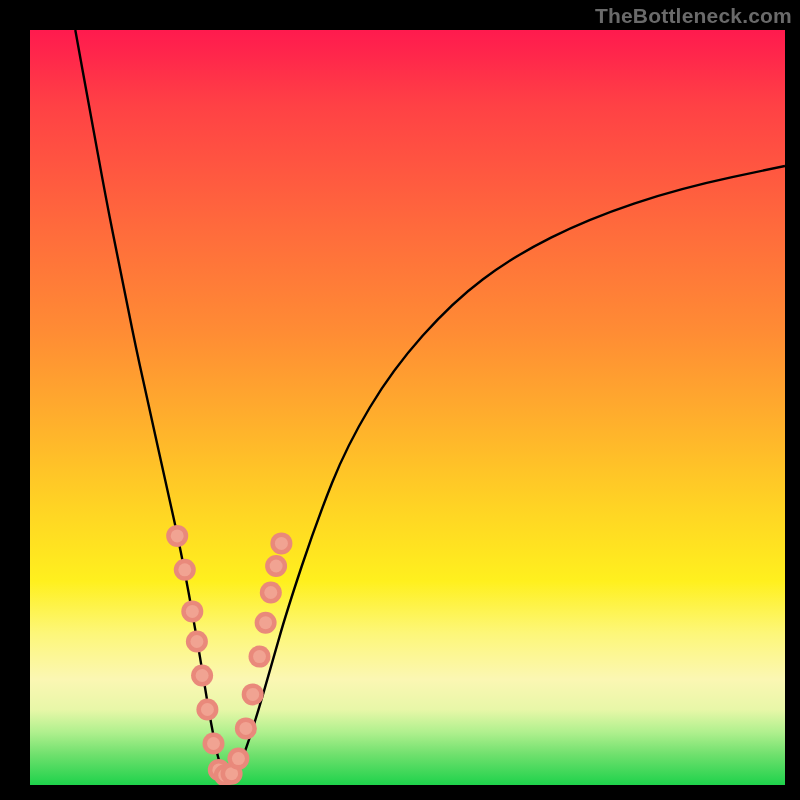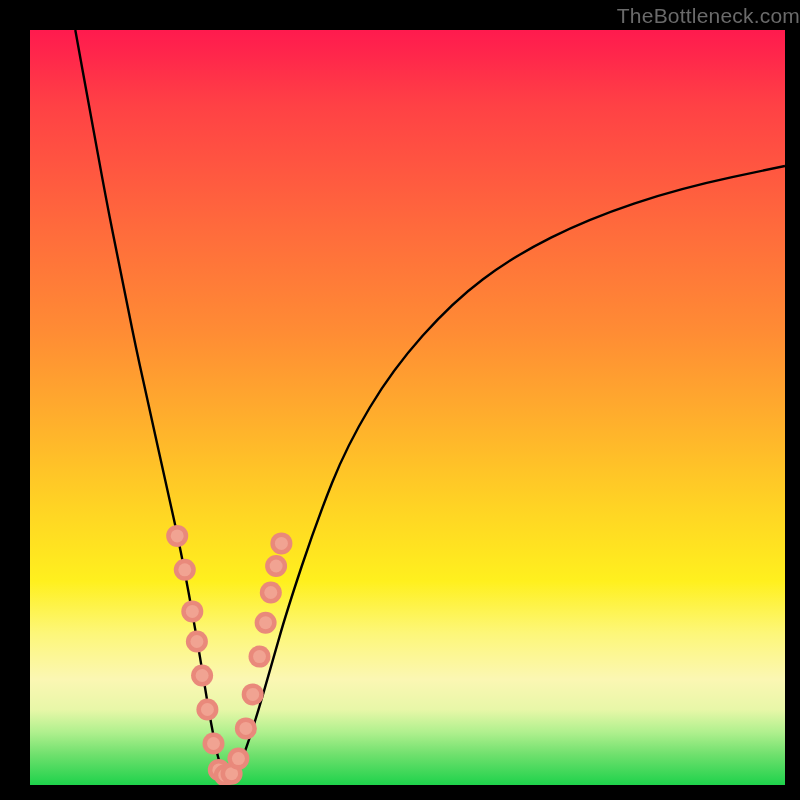--- a/index.html
+++ b/index.html
@@ -6,25 +6,25 @@
   html, body { width: 800px; height: 800px; overflow: hidden; background: #000; }
   .frame {
     position: relative;
     width: 800px;
     height: 800px;
     background: #000;
   }
   .attribution {
     position: absolute;
     top: 4px;
-    right: 0;
+    right: 8px;
     color: #6a6a6a;
     font-family: Arial, Helvetica, sans-serif;
     font-size: 21px;
-    font-weight: 400;
+    font-weight: 700;
     letter-spacing: 0.2px;
     z-index: 3;
   }
   .plot-area {
     position: absolute;
     left: 30px;
     top: 30px;
     width: 755px;
     height: 755px;
     overflow: hidden;

